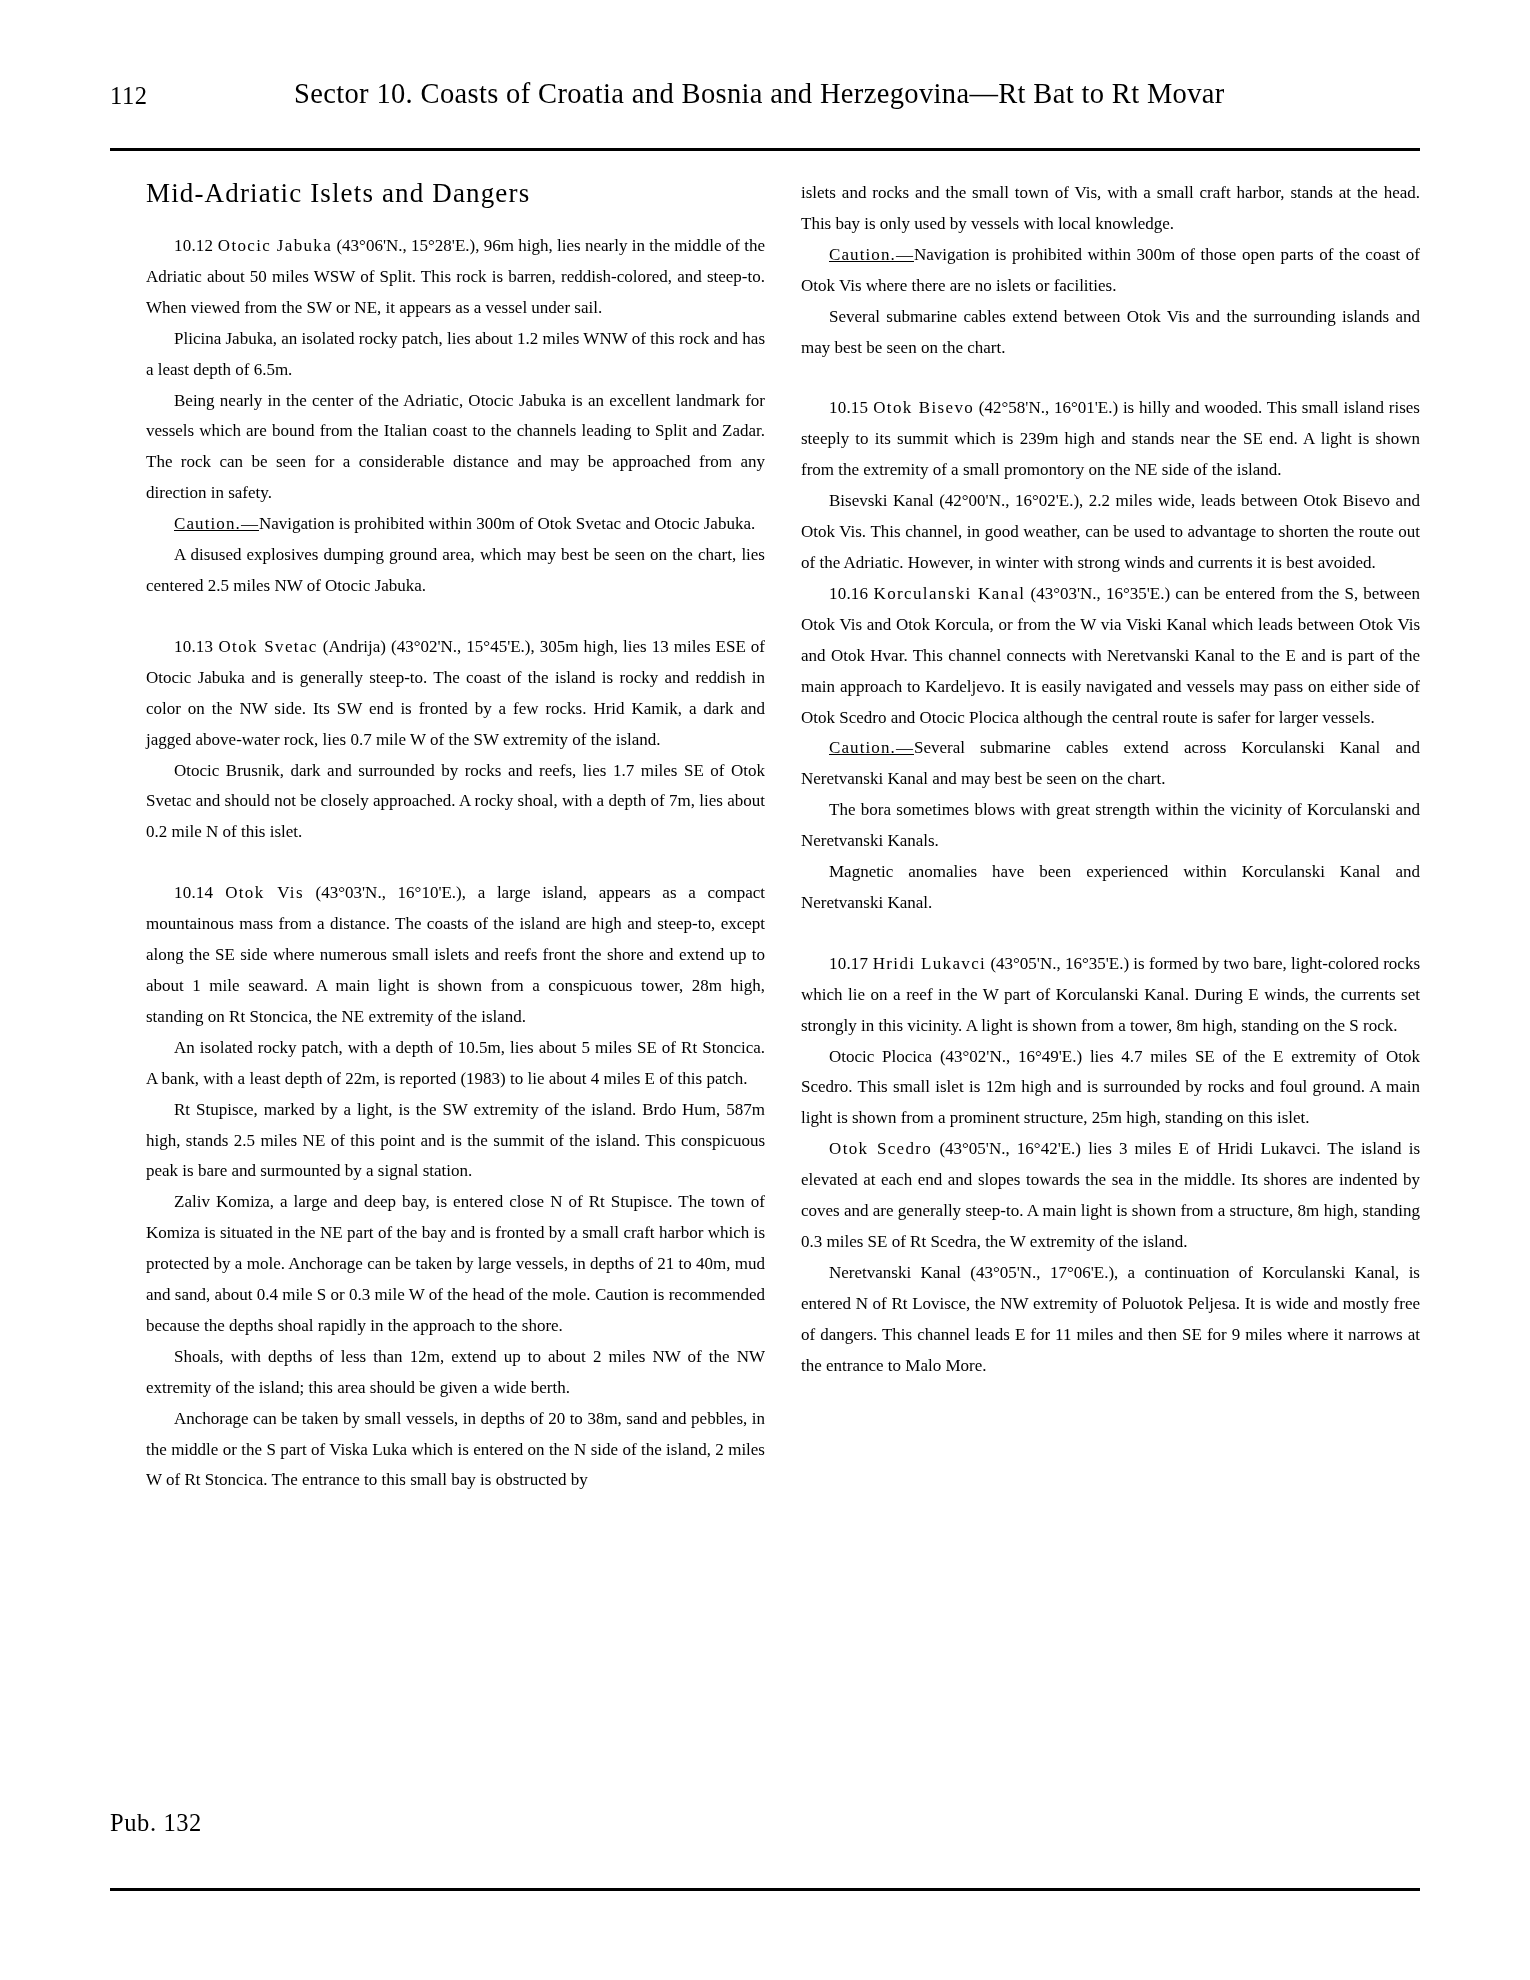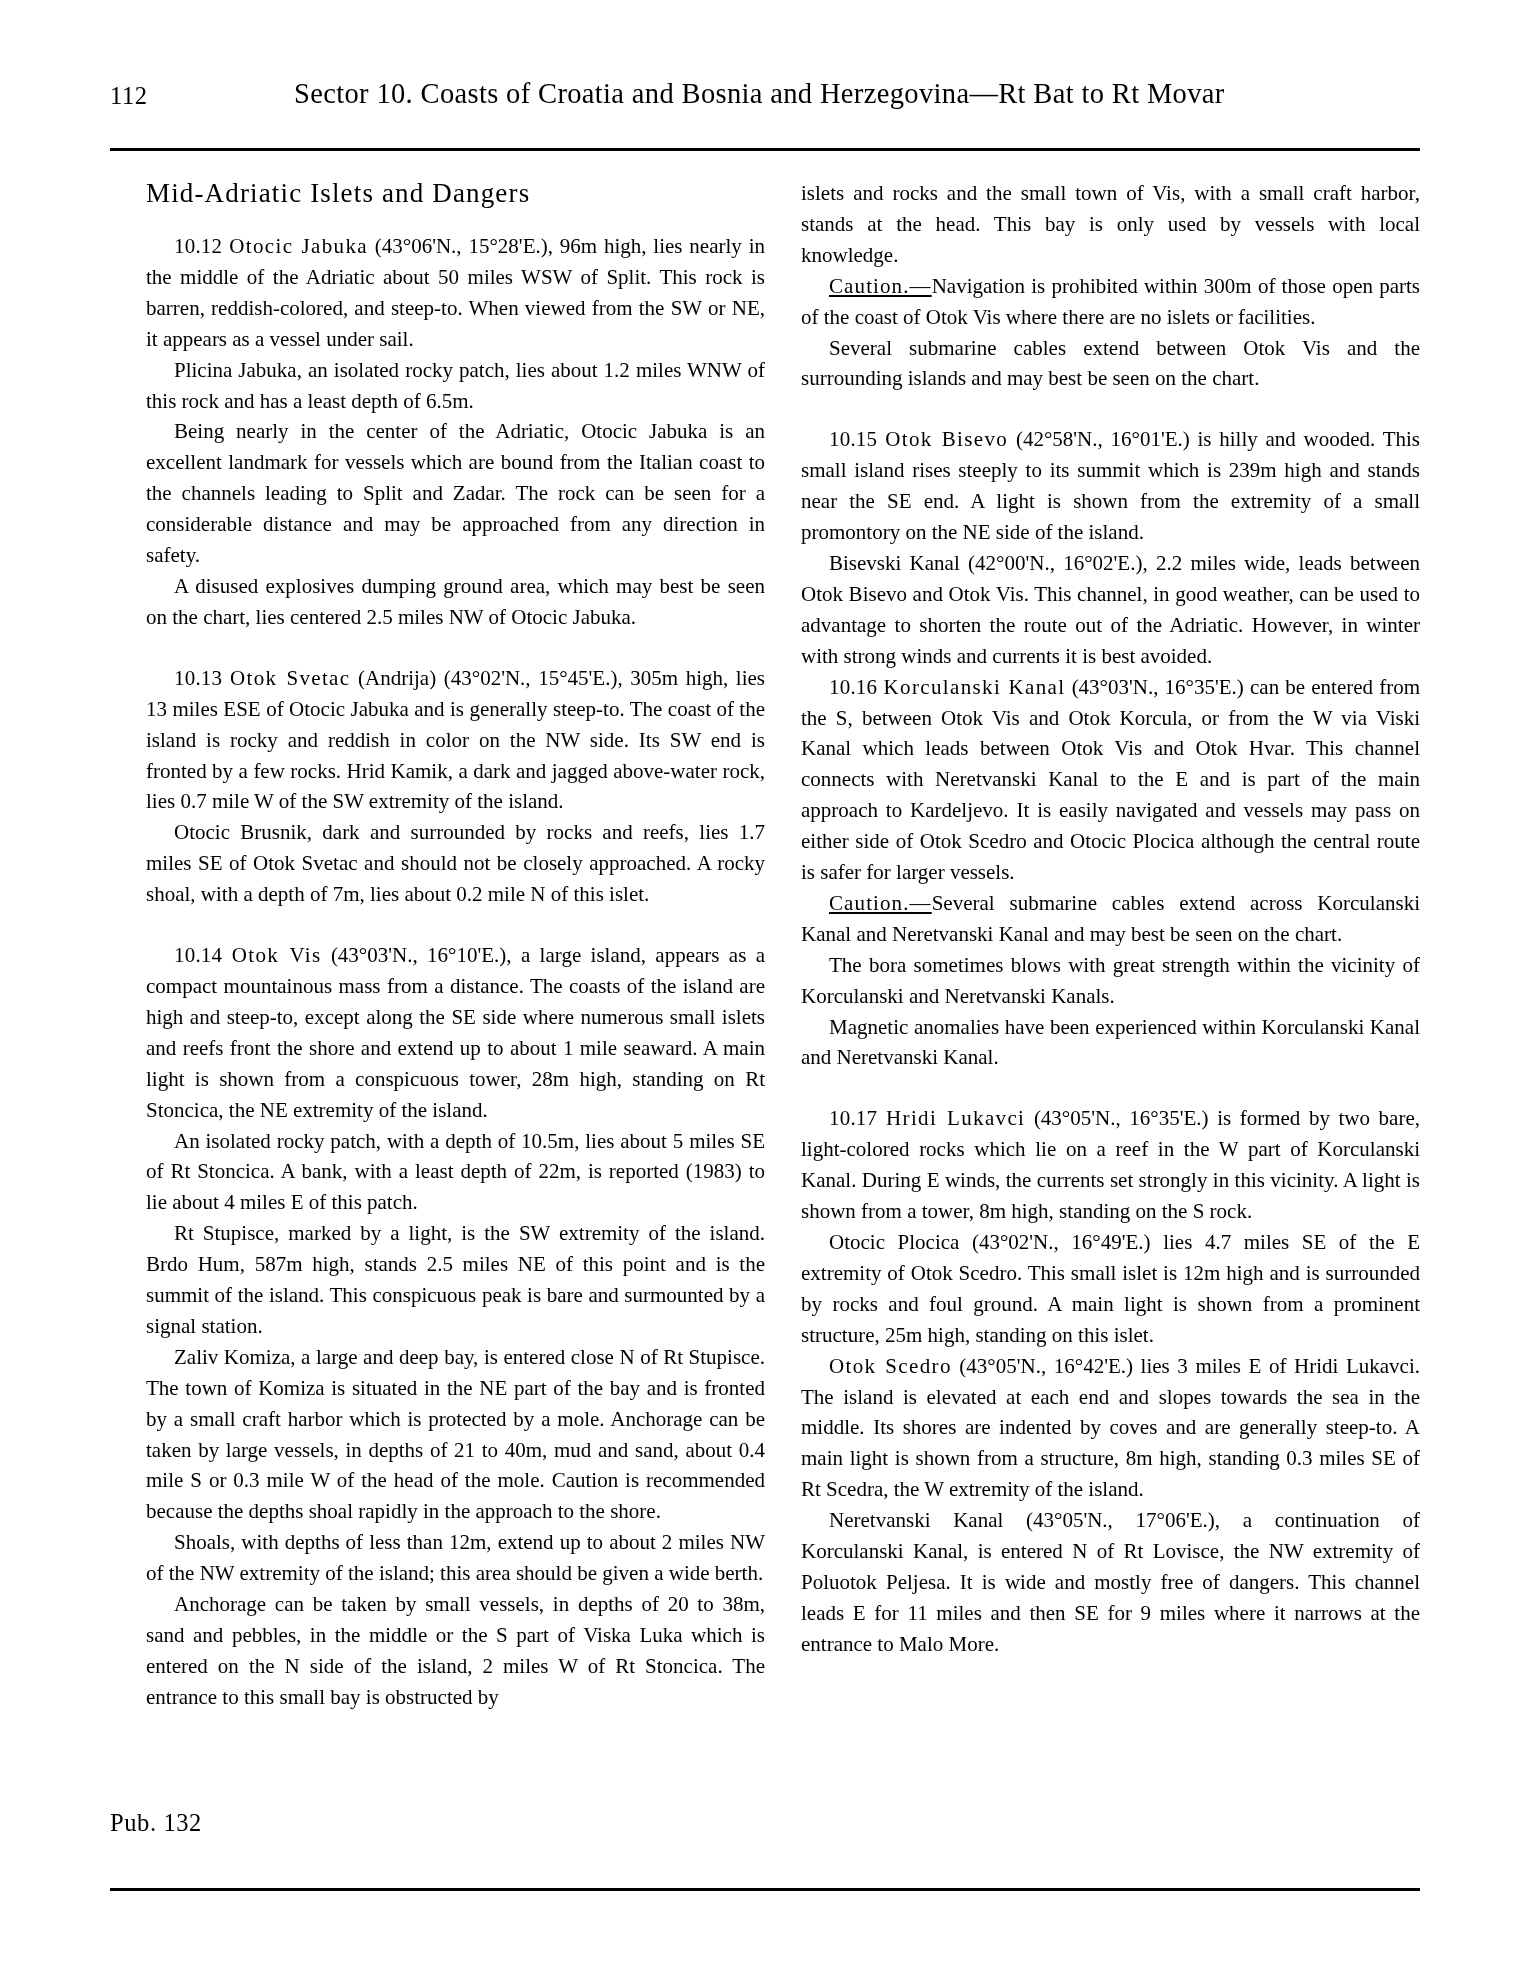--- a/index.html
+++ b/index.html
@@ -97,21 +97,21 @@
     letter-spacing: 1.15px;
     line-height: 1.15;
   }
   .col > h2.section-head.spaced {
     margin-top: 30px;
   }
 
   p.para {
     margin: 0;
     padding: 0;
-    font-size: 21px;
+    font-size: 17px;
     line-height: 30.9px;
     text-align: justify;
     text-justify: inter-word;
     text-indent: 28px;
     hyphens: none;
   }
   p.para.noindent {
     text-indent: 0;
   }
   p.para.gap {
@@ -142,20 +142,21 @@
 
   <div class="rule-top"></div>
 
   <div class="columns">
 
     <div class="col" id="col-left">
       <h2 class="section-head">Mid-Adriatic Islets and Dangers</h2>
     <p class="para" id="p-10-12"><span class="num">10.12 </span><span class="name">Otocic Jabuka</span> (43°06'N., 15°28'E.), 96m high, lies nearly in the middle of the Adriatic about 50 miles WSW of Split. This rock is barren, reddish-colored, and steep-to. When viewed from the SW or NE, it appears as a vessel under sail.</p>
         <p class="para" id="p-plicina-jabuka">Plicina Jabuka, an isolated rocky patch, lies about 1.2 miles WNW of this rock and has a least depth of 6.5m.</p>
         <p class="para" id="p-being-nearly">Being nearly in the center of the Adriatic, Otocic Jabuka is an excellent landmark for vessels which are bound from the Italian coast to the channels leading to Split and Zadar. The rock can be seen for a considerable distance and may be approached from any direction in safety.</p>
+        <p class="para" id="p-caution-1"><span class="caution">Caution.—</span>Navigation is prohibited within 300m of Otok Svetac and Otocic Jabuka.</p>
         <p class="para" id="p-disused">A disused explosives dumping ground area, which may best be seen on the chart, lies centered 2.5 miles NW of Otocic Jabuka.</p>
         <p class="para gap" id="p-10-13"><span class="num">10.13 </span><span class="name">Otok Svetac</span> (Andrija) (43°02'N., 15°45'E.), 305m high, lies 13 miles ESE of Otocic Jabuka and is generally steep-to. The coast of the island is rocky and reddish in color on the NW side. Its SW end is fronted by a few rocks. Hrid Kamik, a dark and jagged above-water rock, lies 0.7 mile W of the SW extremity of the island.</p>
         <p class="para" id="p-brusnik">Otocic Brusnik, dark and surrounded by rocks and reefs, lies 1.7 miles SE of Otok Svetac and should not be closely approached. A rocky shoal, with a depth of 7m, lies about 0.2 mile N of this islet.</p>
         <p class="para gap" id="p-10-14"><span class="num">10.14 </span><span class="name">Otok Vis</span> (43°03'N., 16°10'E.), a large island, appears as a compact mountainous mass from a distance. The coasts of the island are high and steep-to, except along the SE side where numerous small islets and reefs front the shore and extend up to about 1 mile seaward. A main light is shown from a conspicuous tower, 28m high, standing on Rt Stoncica, the NE extremity of the island.</p>
         <p class="para" id="p-isolated-patch">An isolated rocky patch, with a depth of 10.5m, lies about 5 miles SE of Rt Stoncica. A bank, with a least depth of 22m, is reported (1983) to lie about 4 miles E of this patch.</p>
         <p class="para" id="p-rt-stupisce">Rt Stupisce, marked by a light, is the SW extremity of the island. Brdo Hum, 587m high, stands 2.5 miles NE of this point and is the summit of the island. This conspicuous peak is bare and surmounted by a signal station.</p>
         <p class="para" id="p-zaliv-komiza">Zaliv Komiza, a large and deep bay, is entered close N of Rt Stupisce. The town of Komiza is situated in the NE part of the bay and is fronted by a small craft harbor which is protected by a mole. Anchorage can be taken by large vessels, in depths of 21 to 40m, mud and sand, about 0.4 mile S or 0.3 mile W of the head of the mole. Caution is recommended because the depths shoal rapidly in the approach to the shore.</p>
         <p class="para" id="p-shoals">Shoals, with depths of less than 12m, extend up to about 2 miles NW of the NW extremity of the island; this area should be given a wide berth.</p>
         <p class="para" id="p-anchorage-small">Anchorage can be taken by small vessels, in depths of 20 to 38m, sand and pebbles, in the middle or the S part of Viska Luka which is entered on the N side of the island, 2 miles W of Rt Stoncica. The entrance to this small bay is obstructed by</p>
       </div>

